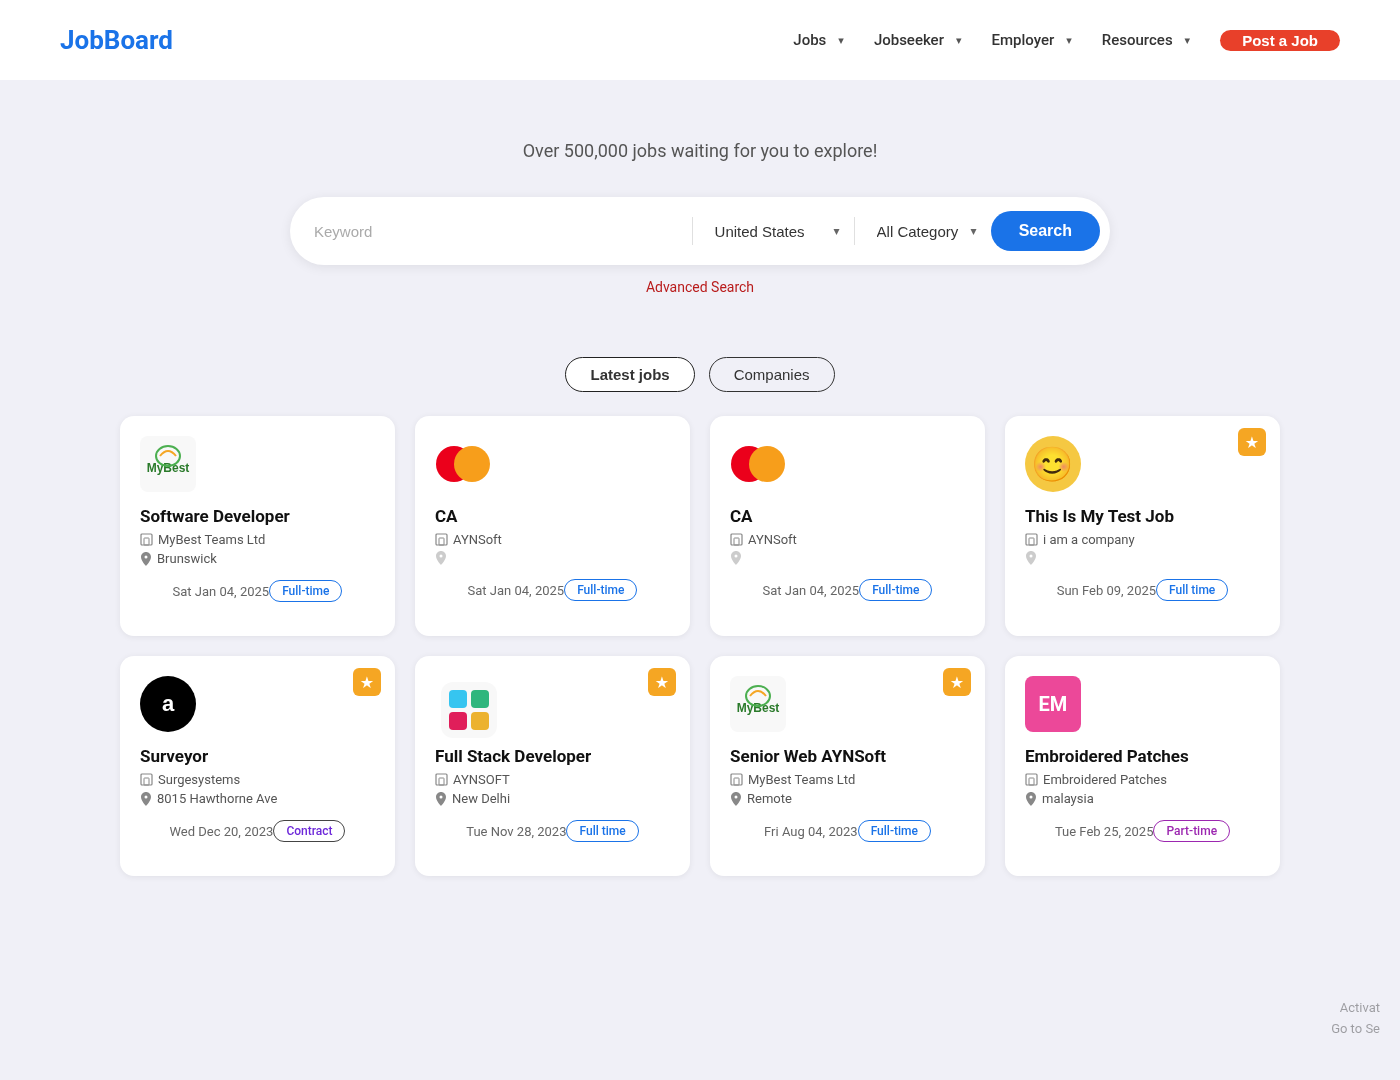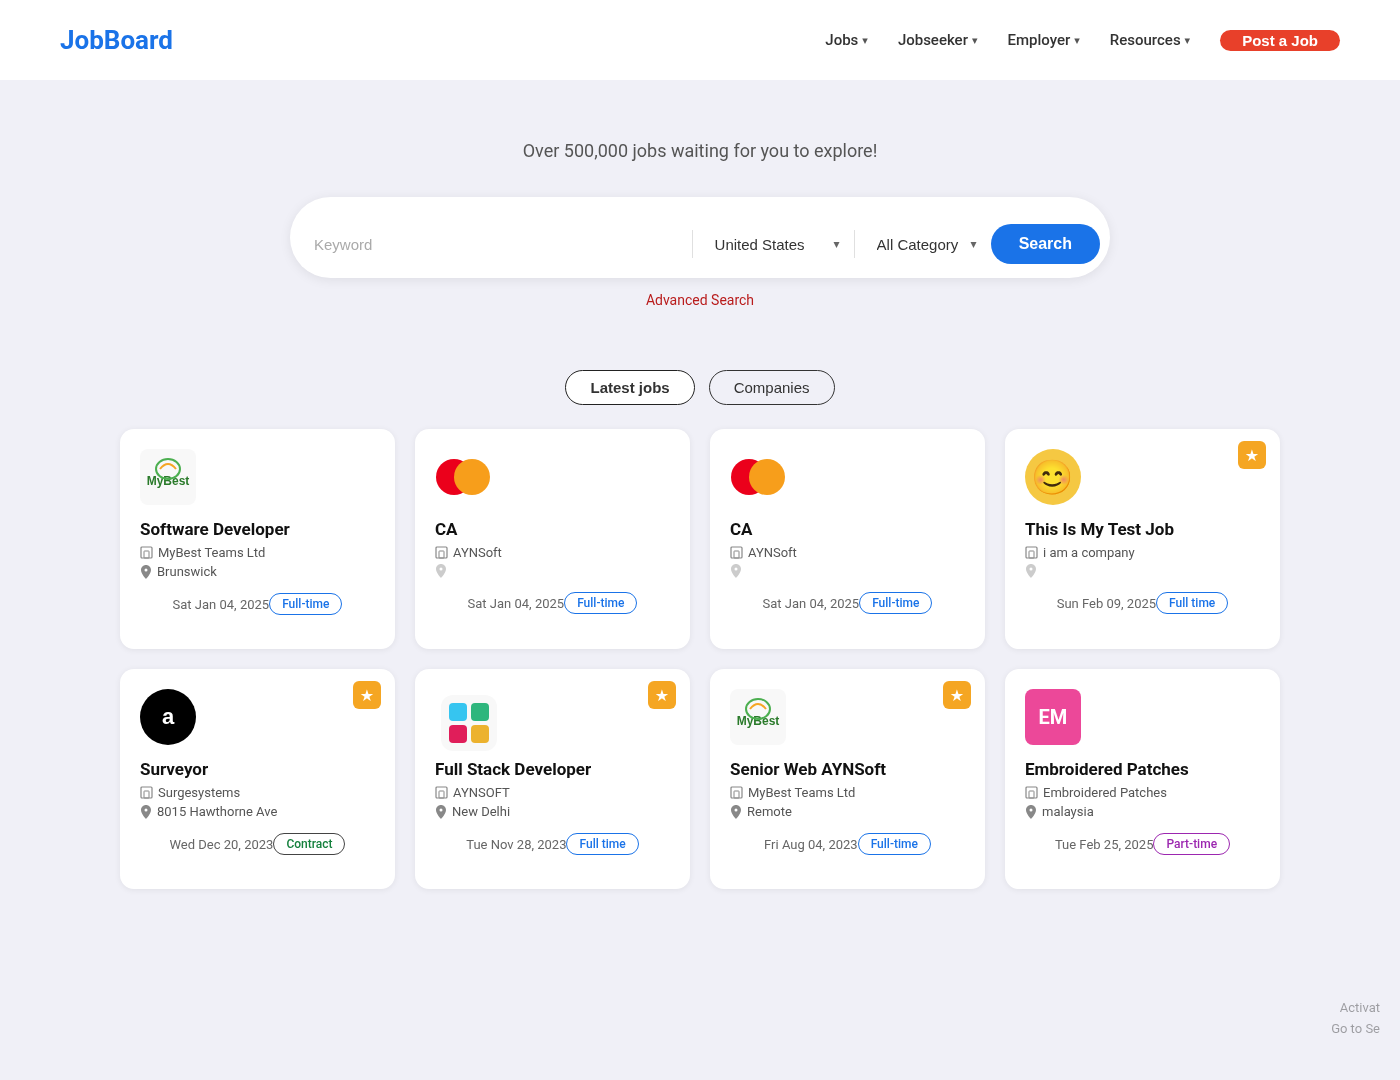--- a/index.html
+++ b/index.html
@@ -21,21 +21,21 @@
       color: #1a73e8;
     }
     .nav-links {
       display: flex;
       align-items: center;
       gap: 30px;
     }
     .nav-link {
       display: flex;
       align-items: center;
-      gap: 4px;
+      gap: 12px;
       font-size: 15px;
       color: #333;
       cursor: pointer;
       font-weight: 500;
     }
     .nav-link .chevron { font-size: 11px; color: #555; }
     .post-job-btn {
       background: #e8402a;
       color: #fff;
       border: none;
@@ -65,21 +65,21 @@
     }
 
     
     .search-bar-container {
       background: #fff;
       border-radius: 50px;
       display: flex;
       align-items: center;
       max-width: 820px;
       margin: 0 auto;
-      padding: 27px 10px 14px 24px;
+      padding: 14px 10px 14px 24px;
       box-shadow: 0 2px 12px rgba(0,0,0,0.08);
       gap: 10px;
     }
     .search-input {
       flex: 1;
       border: none;
       outline: none;
       font-size: 15px;
       color: #333;
       background: transparent;
@@ -222,21 +222,21 @@
       padding: 3px 12px;
       font-size: 12px;
       font-weight: 500;
     }
     .job-type.part-time {
       border-color: #9c27b0;
       color: #9c27b0;
     }
     .job-type.contract {
       border-color: #444;
-      color: #15803d;
+      color: #6d28d9;
     }
 
     
     .mastercard-logo {
       width: 56px;
       height: 56px;
       display: flex;
       align-items: center;
       justify-content: center;
       margin-bottom: 14px;

